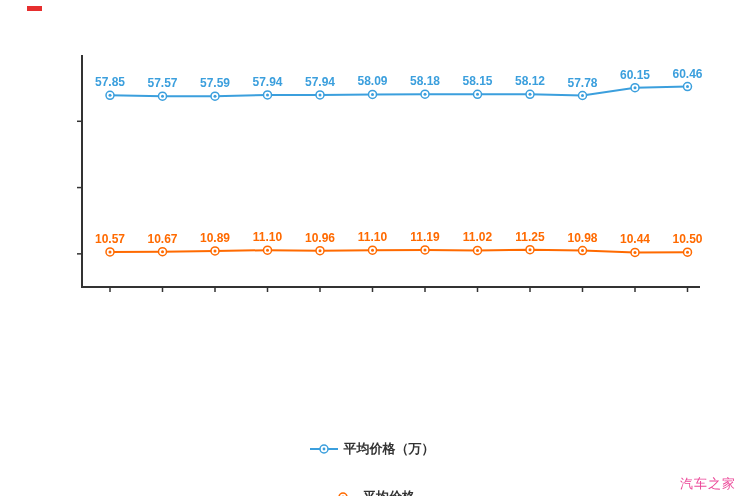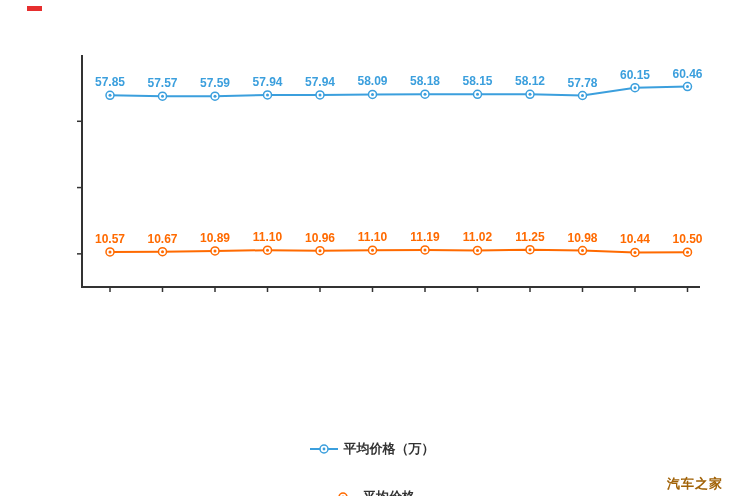--- a/index.html
+++ b/index.html
@@ -17,22 +17,22 @@
     font-family:"Liberation Sans", sans-serif;
     font-weight:bold;font-size:12px;
   }
   .legend{
     position:absolute;left:0;top:440px;width:744px;
     display:flex;justify-content:center;align-items:center;gap:30px;flex-direction:column;
   }
   .legend-item{display:flex;align-items:center;gap:6px;cursor:pointer;}
   .legend-label{font-size:13px;color:#333333;font-weight:700;}
   .watermark{
-    position:absolute;right:21px;bottom:3px;
-    font-size:13px;font-weight:700;color:#a16207;letter-spacing:1px;
+    position:absolute;right:8px;bottom:3px;
+    font-size:13px;font-weight:400;color:#ec4899;letter-spacing:1px;
   }
 </style>
 </head>
 <body>
 
 <div class="red-mark"></div>
 
 <svg id="chart-svg" width="744" height="496">
     <line x1="82" y1="55" x2="82" y2="287" stroke="#333333" stroke-width="2"></line>
     <line x1="81" y1="287" x2="700" y2="287" stroke="#333333" stroke-width="2"></line>

